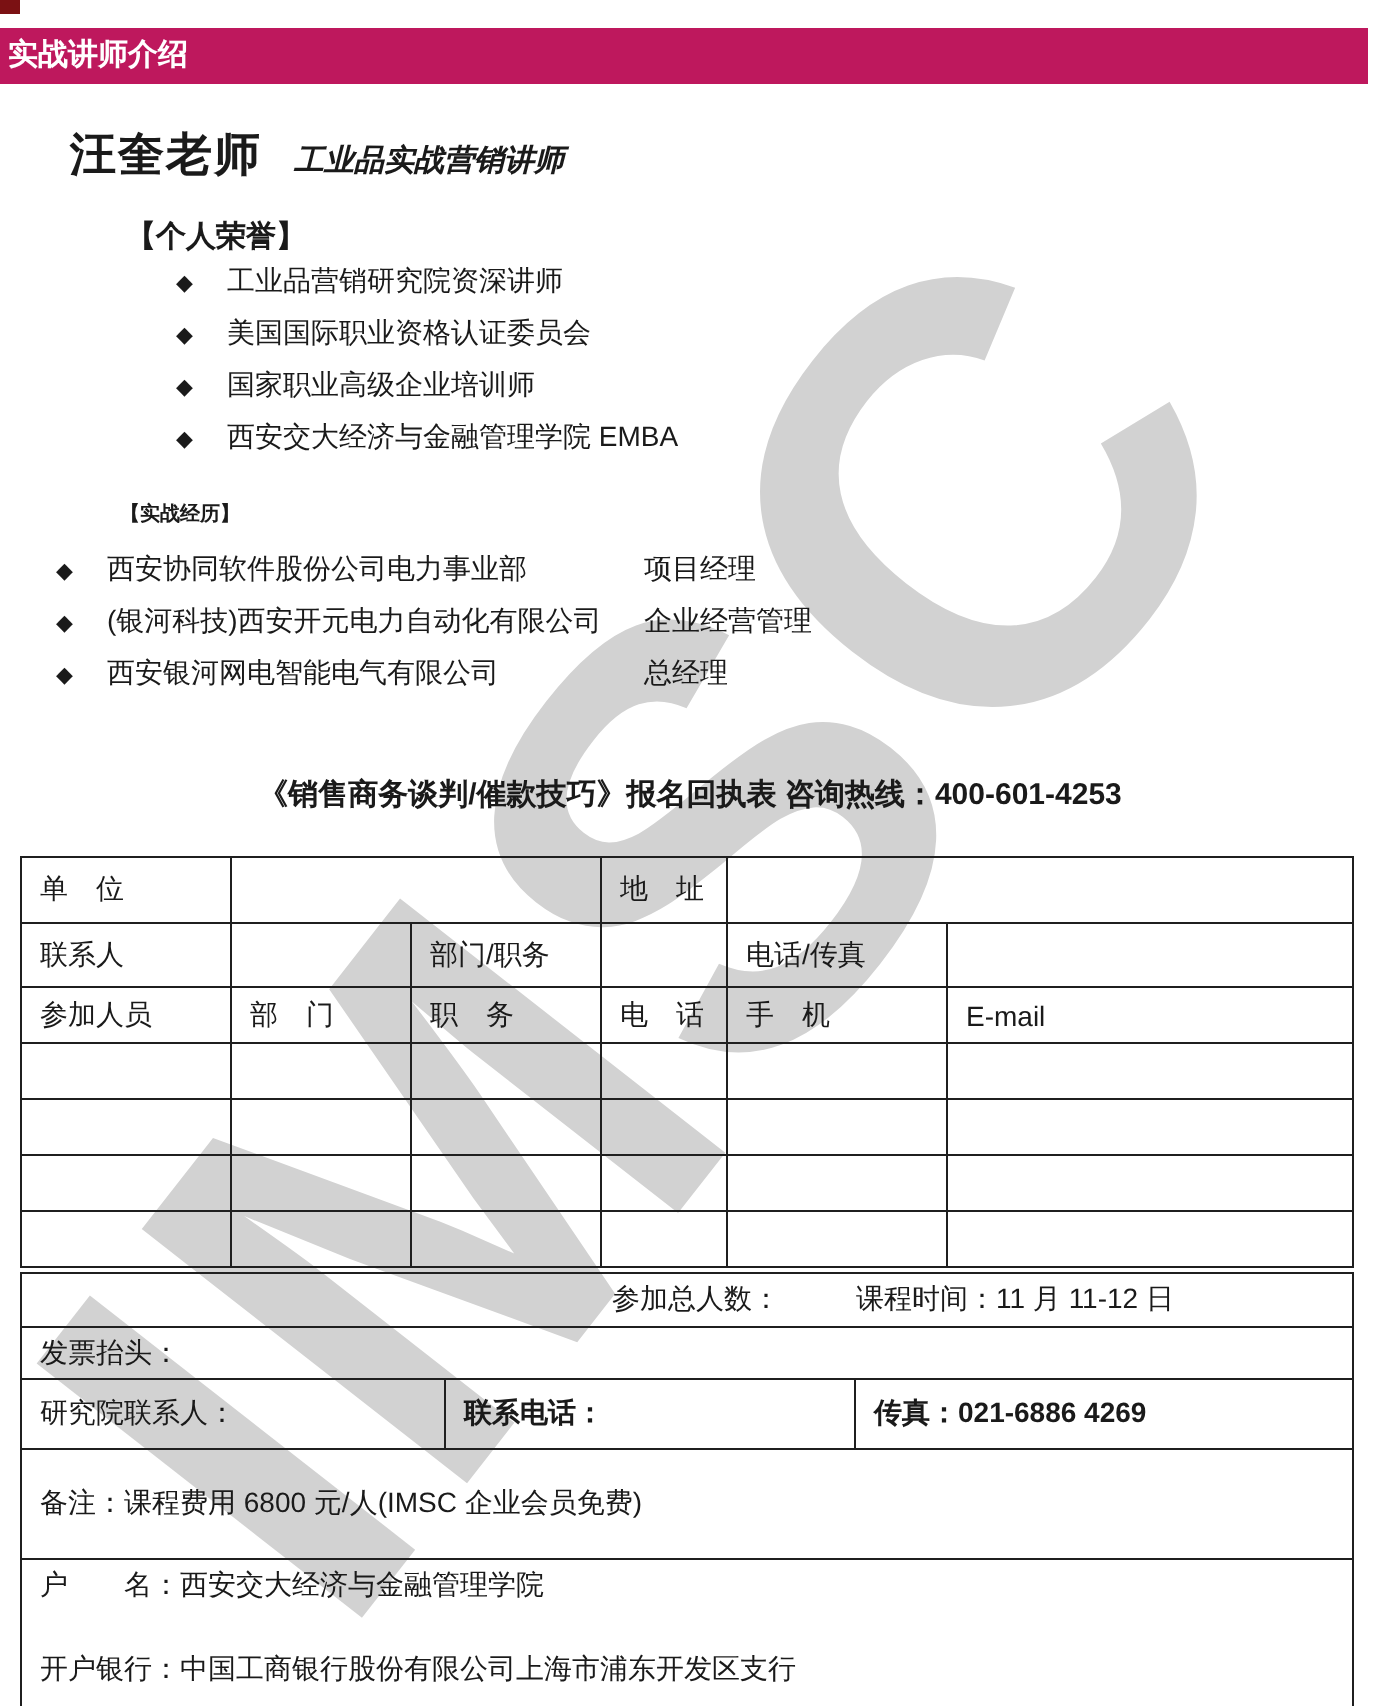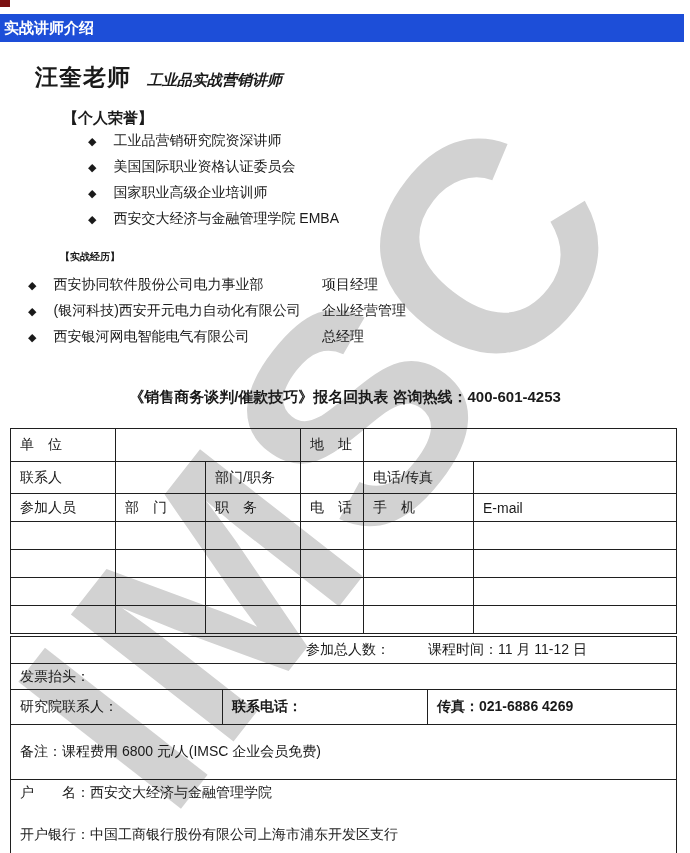--- a/index.html
+++ b/index.html
@@ -5,21 +5,21 @@
   * { margin:0; padding:0; box-sizing:border-box; }
   html,body { background:#ffffff; }
   body { font-family:"Liberation Sans", sans-serif; color:#1a1a1a; }
   .page {
     position:relative; width:690px; height:853px; margin:0; background:#ffffff;
     overflow:hidden;
   }
   
   .corner-red { position:absolute; left:0; top:0; width:10px; height:7px; background:#7b1113; z-index:2; }
   .top-bar {
-    position:absolute; left:0; top:14px; width:684px; height:28px; background:#1d4ed8;
+    position:absolute; left:0; top:14px; width:684px; height:28px; background:#be185d;
     color:#ffffff; font-size:15px; font-weight:bold; line-height:28px; padding-left:4px; z-index:2;
   }
   
   .watermark {
     position:absolute; left:320px; top:462px; z-index:0;
     transform:translate(-50%,-50%) rotate(-52deg);
     font-size:300px; font-weight:bold; color:#d2d2d2; letter-spacing:2px;
     white-space:nowrap; user-select:none;
   }
   

